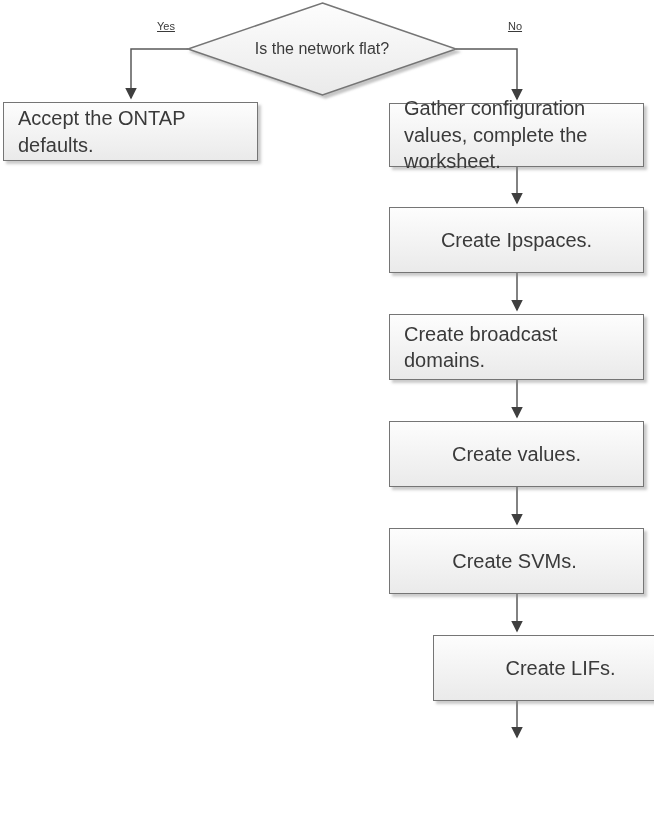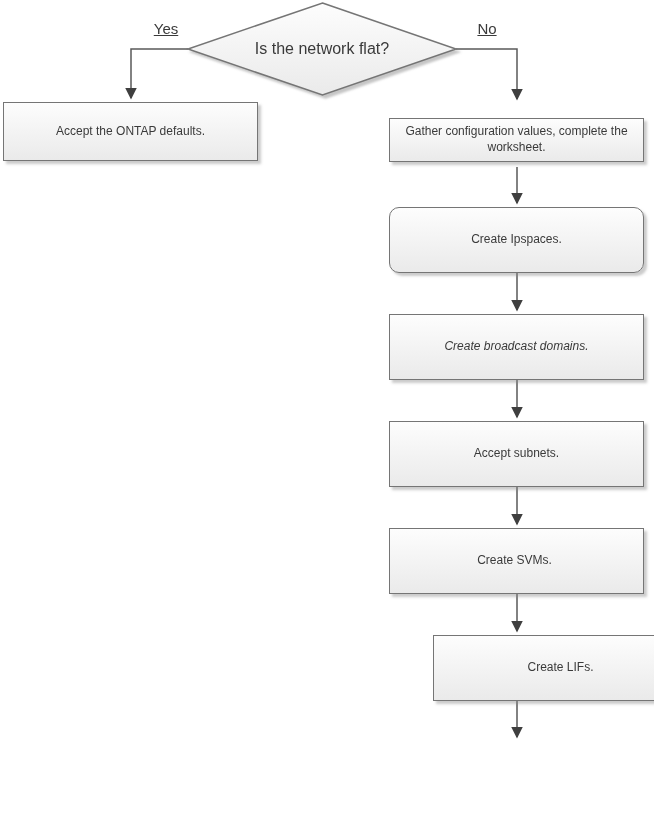--- a/index.html
+++ b/index.html
@@ -27,60 +27,60 @@
     position: absolute;
     left: 0; top: 0;
     width: 654px; height: 815px;
   }
 
   .node {
     position: absolute;
     display: flex;
     align-items: center;
     justify-content: center;
-    text-align: center;
+    text-align: left;
     border: 1.5px solid var(--node-border);
     background: linear-gradient(180deg, var(--node-fill-top) 0%, var(--node-fill-bottom) 100%);
     box-shadow: 3px 3px 2.5px rgba(140,140,140,0.45);
-    font-size: 12px;
+    font-size: 20px;
     line-height: 1.32;
     padding: 4px 14px;
   }
 
   .node-yes  { left: 3px;   top: 102px; width: 255px; height: 59px; }
   .step      { left: 389px; width: 255px; height: 66px; }
-  .step-0    { top: 118px;  height: 44px; }
-  .step-1    { top: 207px; border-radius: 10px; }
-  .step-2    { top: 314px; font-style: italic; }
+  .step-0    { top: 103px;  height: 64px; }
+  .step-1    { top: 207px; }
+  .step-2    { top: 314px; }
   .step-3    { top: 421px; }
   .step-4    { top: 528px; padding-left: 10px; }
   .step-5    { top: 635px; margin-left: 44px; }
   .step-6    { top: 741px; }
 
   .decision-text {
     position: absolute;
     left: 188px; top: 3px;
     width: 268px; height: 92px;
     display: flex;
     align-items: center;
     justify-content: center;
     font-size: 16px;
     pointer-events: none;
     text-align: right;
   }
 
   .branch-label {
     position: absolute;
     top: 20px;
-    font-size: 15px;
+    font-size: 11px;
     text-align: center;
     text-decoration: underline;
   }
   .label-yes { left: 140px; width: 52px; }
-  .label-no  { left: 464px; width: 46px; }
+  .label-no  { left: 492px; width: 46px; }
 </style>
 </head>
 <body>
 
 <div class="canvas">
 
   <svg class="connectors" width="654" height="815" viewBox="0 0 654 815" xmlns="http://www.w3.org/2000/svg">
     <defs>
       <linearGradient id="nodeGrad" x1="0" y1="0" x2="0" y2="1">
         <stop offset="0" style="stop-color: var(--node-fill-top)"></stop>
@@ -120,21 +120,21 @@
   <div class="node step step-0">
     <span>Gather configuration values, complete the worksheet.</span>
   </div>
   <div class="node step step-1">
     <span>Create Ipspaces.</span>
   </div>
   <div class="node step step-2">
     <span>Create broadcast domains.</span>
   </div>
   <div class="node step step-3">
-    <span>Accept subnets.</span>
+    <span>Create values.</span>
   </div>
   <div class="node step step-4">
     <span>Create SVMs.</span>
   </div>
   <div class="node step step-5">
     <span>Create LIFs.</span>
   </div>
 
 </div>
 

